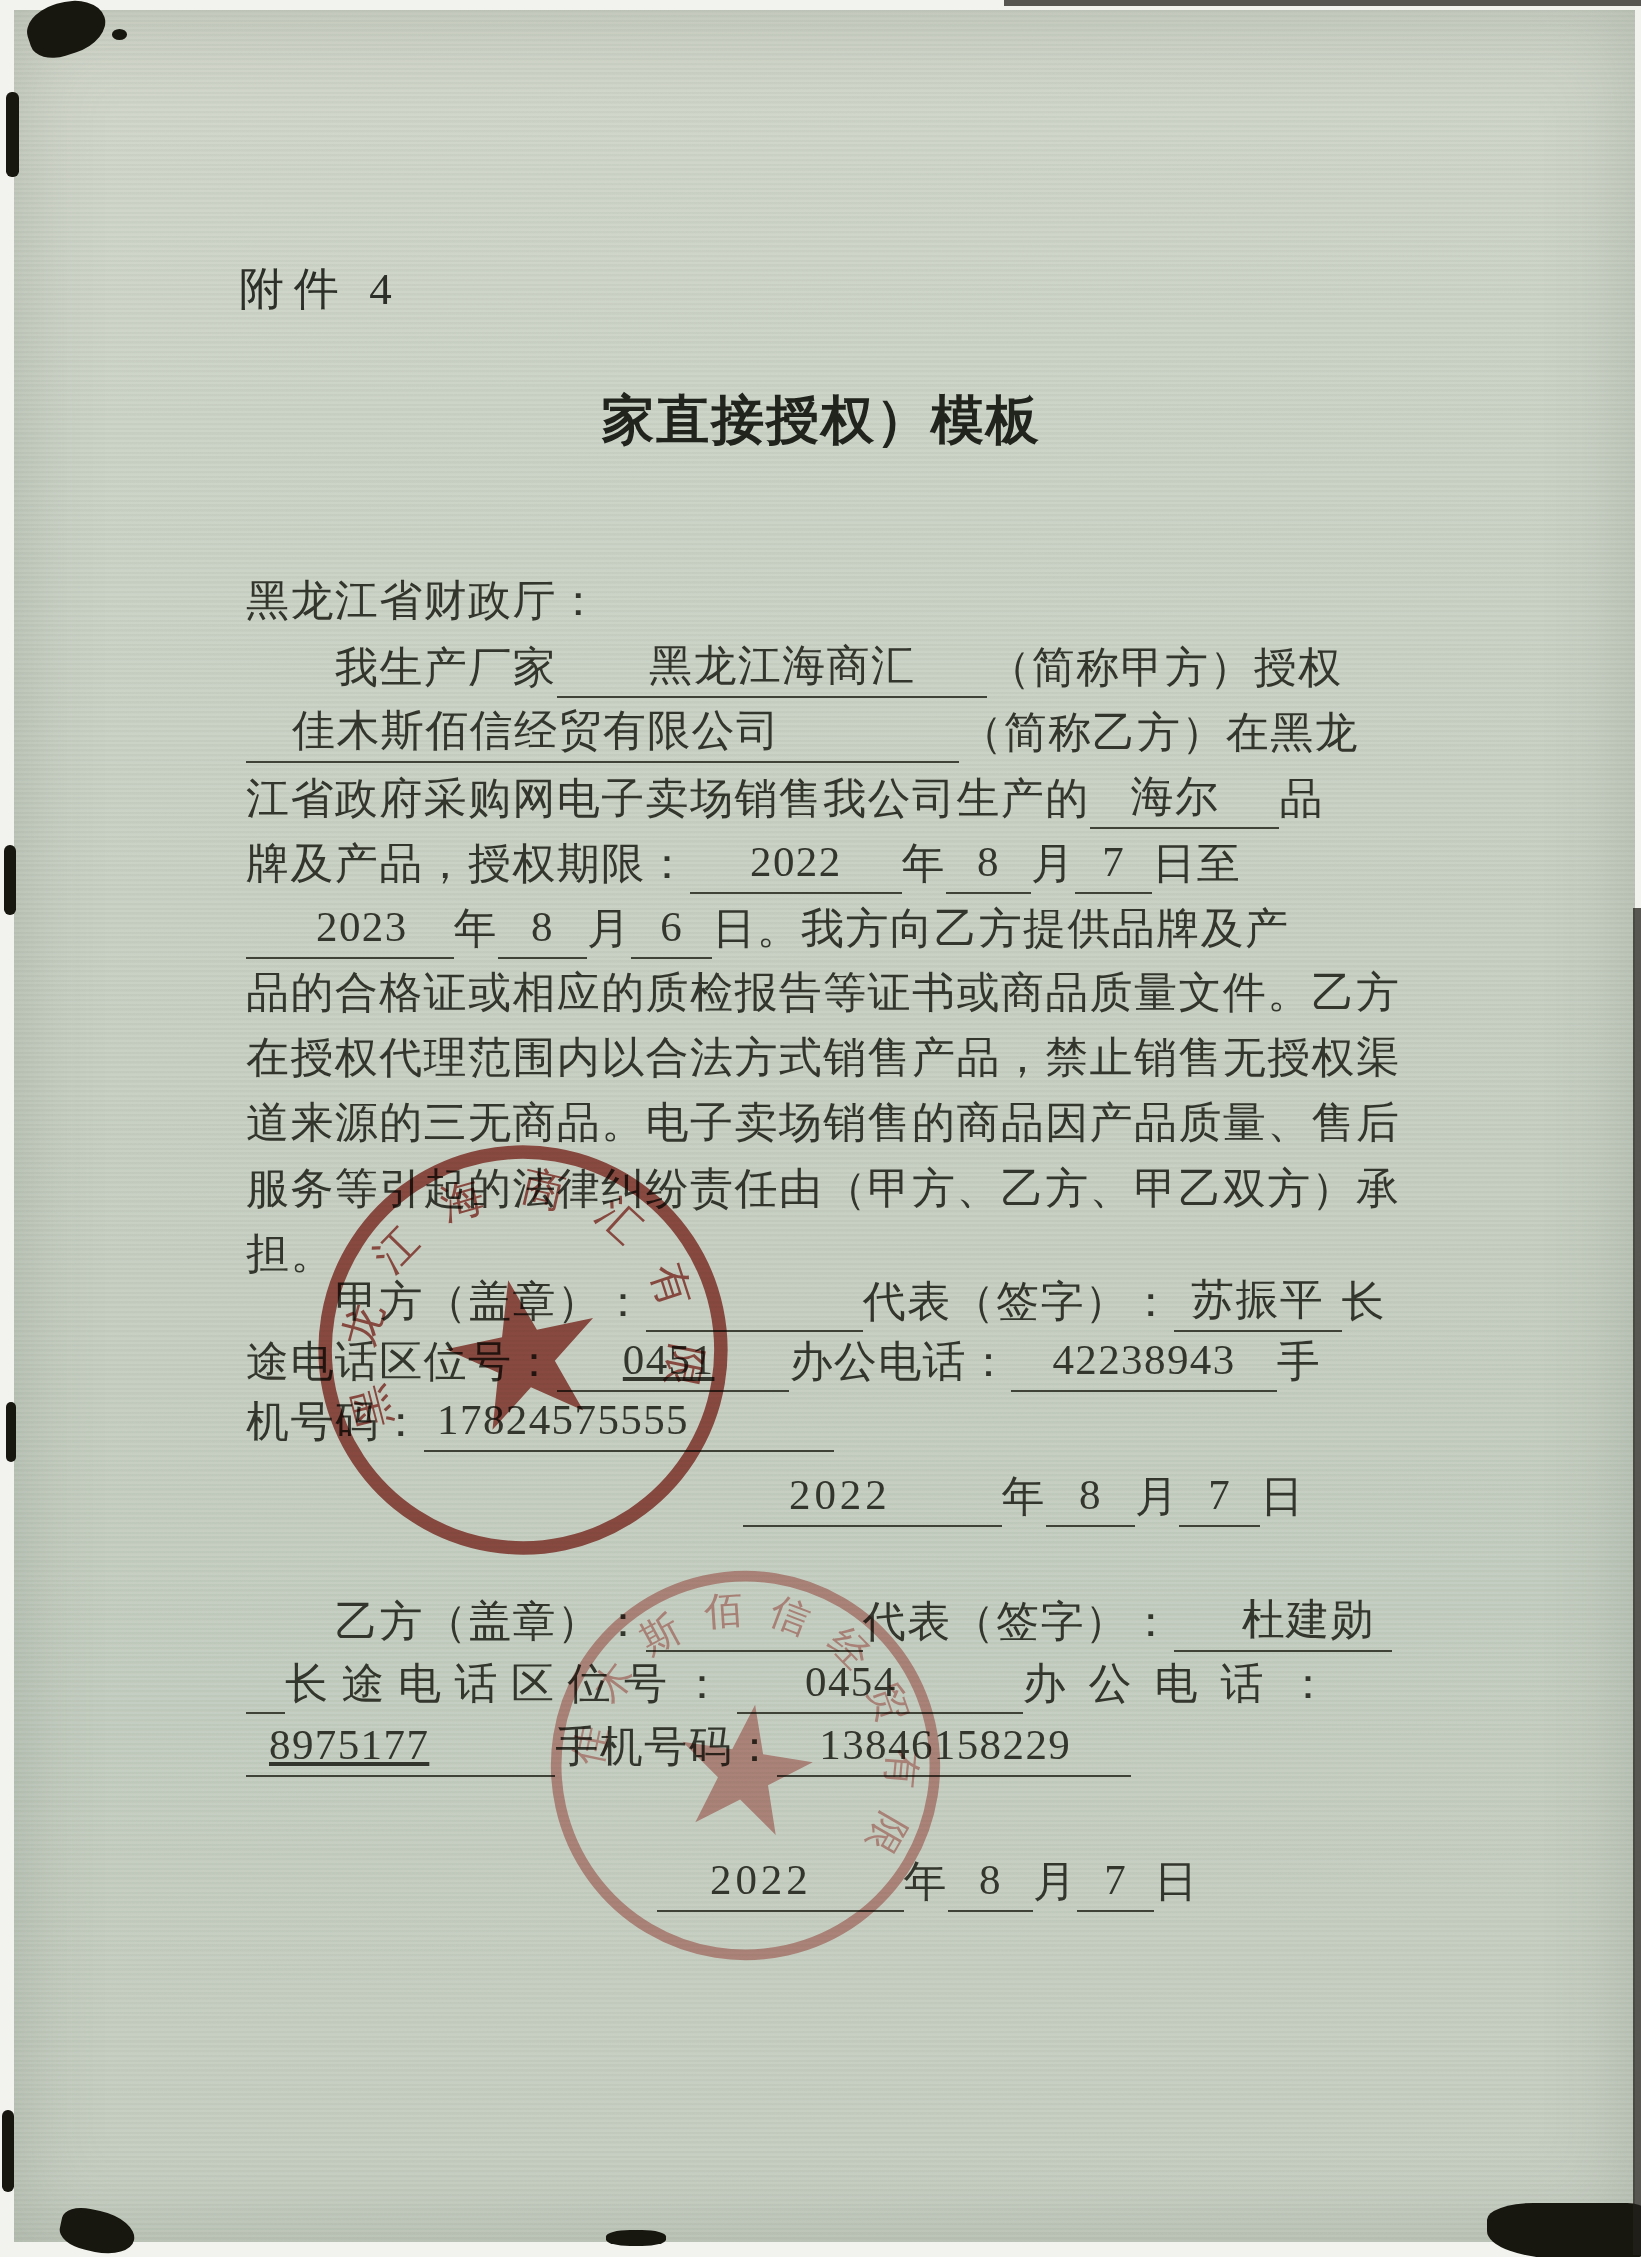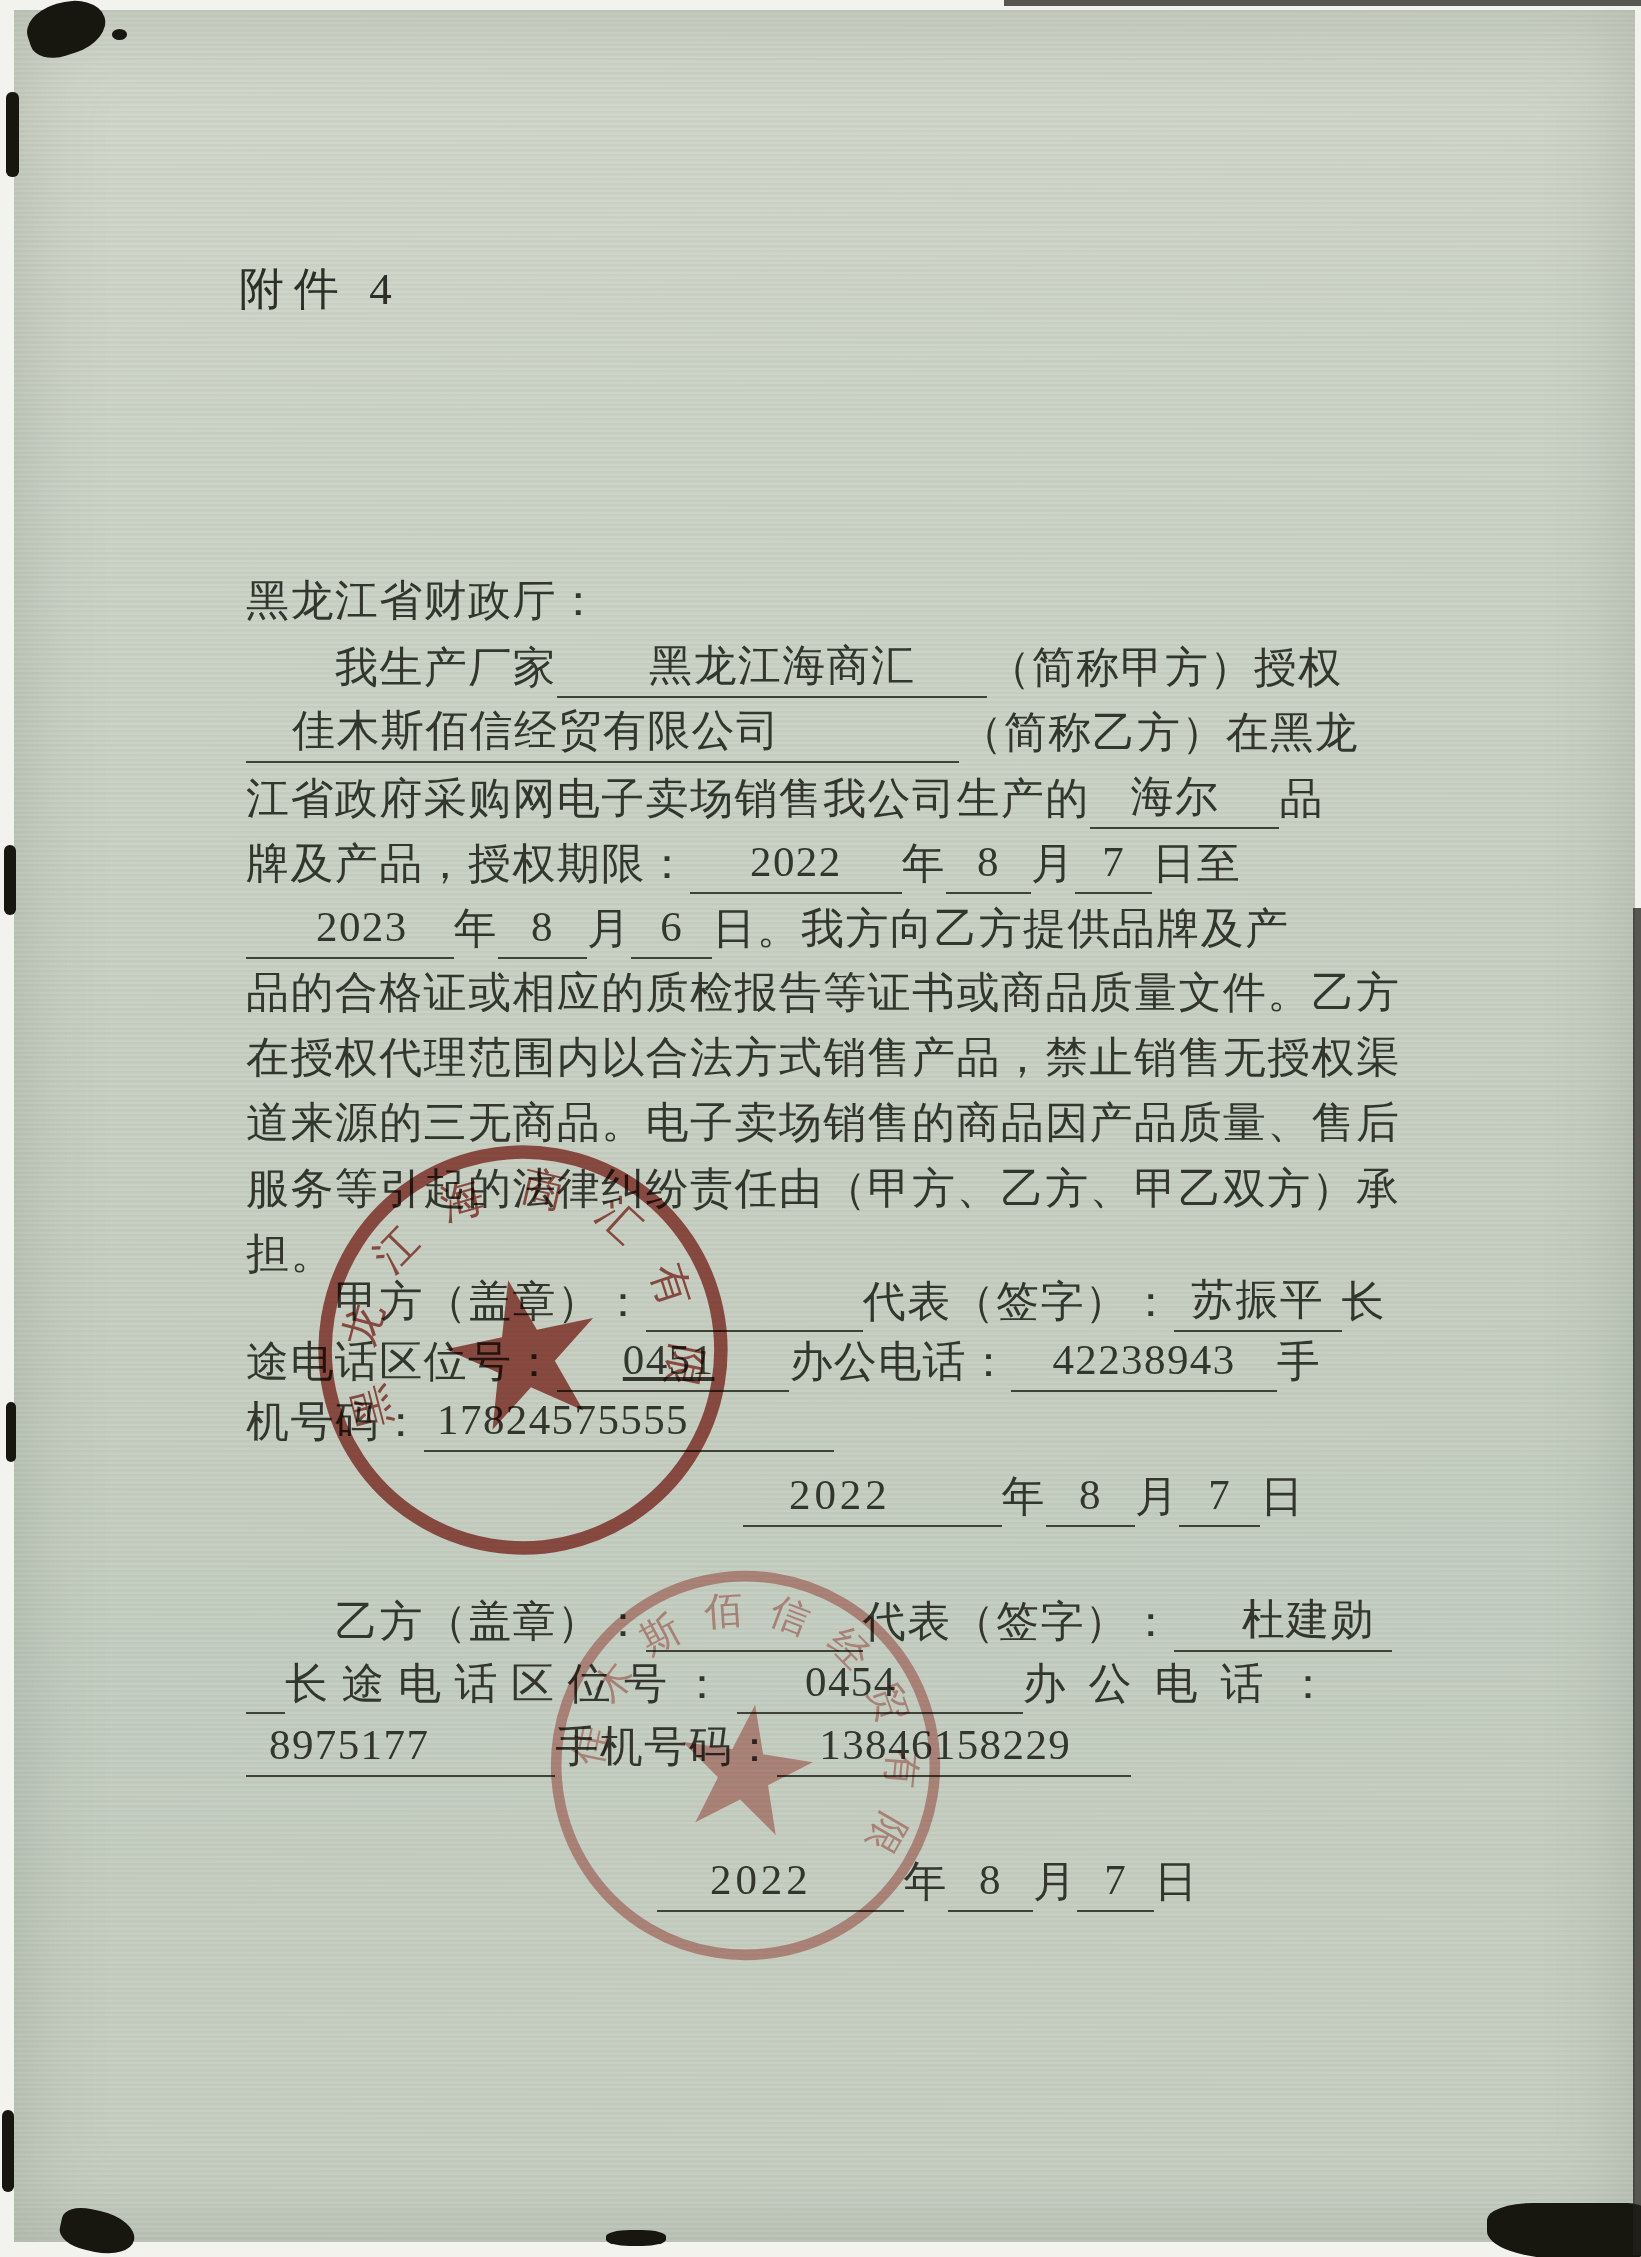--- a/index.html
+++ b/index.html
@@ -50,40 +50,41 @@
 <div class="artifact" style="left:5.8px;top:1402px;width:10.6px;height:60px;border-radius:5.8px;"></div>
 <div class="artifact" style="left:1.9px;top:2110px;width:12.6px;height:82px;border-radius:5.8px;"></div>
 <div class="artifact" style="left:60px;top:2211px;width:75px;height:41px;border-radius:40% 60% 55% 45%;transform:rotate(12deg);"></div>
 <div class="artifact" style="left:606px;top:2230px;width:60px;height:16.4px;border-radius:40%;"></div>
 <div class="artifact" style="left:1487px;top:2203px;width:156px;height:56px;border-radius:30% 10% 10% 50%;"></div>
 <div class="edge-streak" style="left:1633px;top:908px;width:7.7px;height:1347px;"></div>
 <div class="edge-streak" style="left:1004px;top:0px;width:637px;height:5.8px;"></div>
 
 <div class="attachment">附件 4</div>
 <div class="title">
+  <div>家直接授权）模板</div>
 </div>
 
 <div class="line" style="top:571px"><span class="seg txt">黑龙江省财政厅：</span></div>
 <div class="line" style="top:636px"><span class="seg ind" style="width: 89px;"></span><span class="seg txt">我生产厂家</span><span class="seg blank" style="width: 53px;"></span><span class="seg fill" style="padding: 0px 72px 0px 39px;">黑龙江海商汇</span><span class="seg txt">（简称甲方）授权</span></div>
 <div class="line" style="top:701px"><span class="seg fill" style="padding: 0px 179px 0px 46px;">佳木斯佰信经贸有限公司</span><span class="seg txt">（简称乙方）在黑龙</span></div>
 <div class="line" style="top:767px"><span class="seg txt">江省政府采购网电子卖场销售我公司生产的</span><span class="seg fill" style="padding: 0px 60px 0px 41px;">海尔</span><span class="seg txt">品</span></div>
 <div class="line" style="top:832px"><span class="seg txt">牌及产品，授权期限：</span><span class="seg fill" style="padding: 0px 60px;">2022</span><span class="seg txt">年</span><span class="seg fill" style="padding: 0px 31px;">8</span><span class="seg txt">月</span><span class="seg fill" style="padding: 0px 27px;">7</span><span class="seg txt">日至</span></div>
 <div class="line" style="top:897px"><span class="seg fill" style="padding: 0px 46px 0px 70px;">2023</span><span class="seg txt">年</span><span class="seg fill" style="padding: 0px 33px;">8</span><span class="seg txt">月</span><span class="seg fill" style="padding: 0px 29px;">6</span><span class="seg txt">日。我方向乙方提供品牌及产</span></div>
 <div class="line" style="top:963px"><span class="seg txt">品的合格证或相应的质检报告等证书或商品质量文件。乙方</span></div>
 <div class="line" style="top:1028px"><span class="seg txt">在授权代理范围内以合法方式销售产品，禁止销售无授权渠</span></div>
 <div class="line" style="top:1093px"><span class="seg txt">道来源的三无商品。电子卖场销售的商品因产品质量、售后</span></div>
 <div class="line" style="top:1159px"><span class="seg txt">服务等引起的法律纠纷责任由（甲方、乙方、甲乙双方）承</span></div>
 <div class="line" style="top:1224px"><span class="seg txt">担。</span></div>
 <div class="line" style="top:1270px"><span class="seg ind" style="width: 89px;"></span><span class="seg txt">甲方（盖章）：</span><span class="seg blank" style="width: 217px;"></span><span class="seg txt">代表（签字）：</span><span class="seg fill" style="padding: 0px 17.4px;">苏振平</span><span class="seg txt">长</span></div>
 <div class="line" style="top:1330px"><span class="seg txt">途电话区位号：</span><span class="seg fill" style="padding: 0px 75px 0px 66px; text-decoration: underline;">0451</span><span class="seg txt">办公电话：</span><span class="seg fill" style="padding: 0px 41px;">42238943</span><span class="seg txt">手</span></div>
 <div class="line" style="top:1390px"><span class="seg txt">机号码：</span><span class="seg fill" style="padding: 0px 145px 0px 13.5px;">17824575555</span></div>
 <div class="line" style="top:1465px;left:743px"><span class="seg fill" style="padding: 0px 111px 0px 46px; letter-spacing: 3.9px;">2022</span><span class="seg txt">年</span><span class="seg fill" style="padding: 0px 33px;">8</span><span class="seg txt">月</span><span class="seg fill" style="padding: 0px 29px;">7</span><span class="seg txt">日</span></div>
 <div class="line" style="top:1590px"><span class="seg ind" style="width: 89px;"></span><span class="seg txt">乙方（盖章）：</span><span class="seg blank" style="width: 217px;"></span><span class="seg txt">代表（签字）：</span><span class="seg blank" style="width: 29px;"></span><span class="seg fill" style="padding: 0px 17.4px 0px 39px;">杜建勋</span></div>
 <div class="line" style="top:1652px"><span class="seg blank" style="width: 39px;"></span><span class="seg txt" style="letter-spacing: 13.5px;">长途电话区位号：</span><span class="seg fill" style="padding: 0px 126px 0px 68px;">0454</span><span class="seg txt" style="letter-spacing: 23px;">办公电话：</span></div>
-<div class="line" style="top:1715px"><span class="seg fill" style="padding: 0px 126px 0px 23px;">8975177</span><span class="seg txt">手机号码：</span><span class="seg fill" style="padding: 0px 60px 0px 42px;">13846158229</span></div>
+<div class="line" style="top:1715px"><span class="seg fill" style="padding: 0px 126px 0px 23px; text-decoration: underline;">8975177</span><span class="seg txt">手机号码：</span><span class="seg fill" style="padding: 0px 60px 0px 42px;">13846158229</span></div>
 <div class="line" style="top:1850px;left:657px"><span class="seg fill" style="padding: 0px 92px 0px 53px; letter-spacing: 3.9px;">2022</span><span class="seg txt">年</span><span class="seg fill" style="padding: 0px 31px;">8</span><span class="seg txt">月</span><span class="seg fill" style="padding: 0px 27px;">7</span><span class="seg txt">日</span></div>
 
 <svg class="seal seal-1" width="444" height="444" viewBox="0 0 460 460">
   <defs>
     <path id="sealArc1" d="M 92 294 A 152 152 0 1 1 368 294" fill="none"></path>
   </defs>
   <circle cx="230" cy="230" r="205" fill="none" stroke="#9c352e" stroke-width="14"></circle>
   <polygon fill="#9c352e" transform="translate(230,238) scale(1.05)" points="0,-78 -17.6,-24.3 -74.2,-24.1 -28.5,9.3 -45.8,63.1 0,30 45.8,63.1 28.5,9.3 74.2,-24.1 17.6,-24.3"></polygon>
   <text font-size="44" fill="#9c352e" letter-spacing="34" font-family="'Liberation Serif','DejaVu Serif',serif">
     <textPath href="#sealArc1" startOffset="20">黑龙江海商汇有限公司</textPath>

